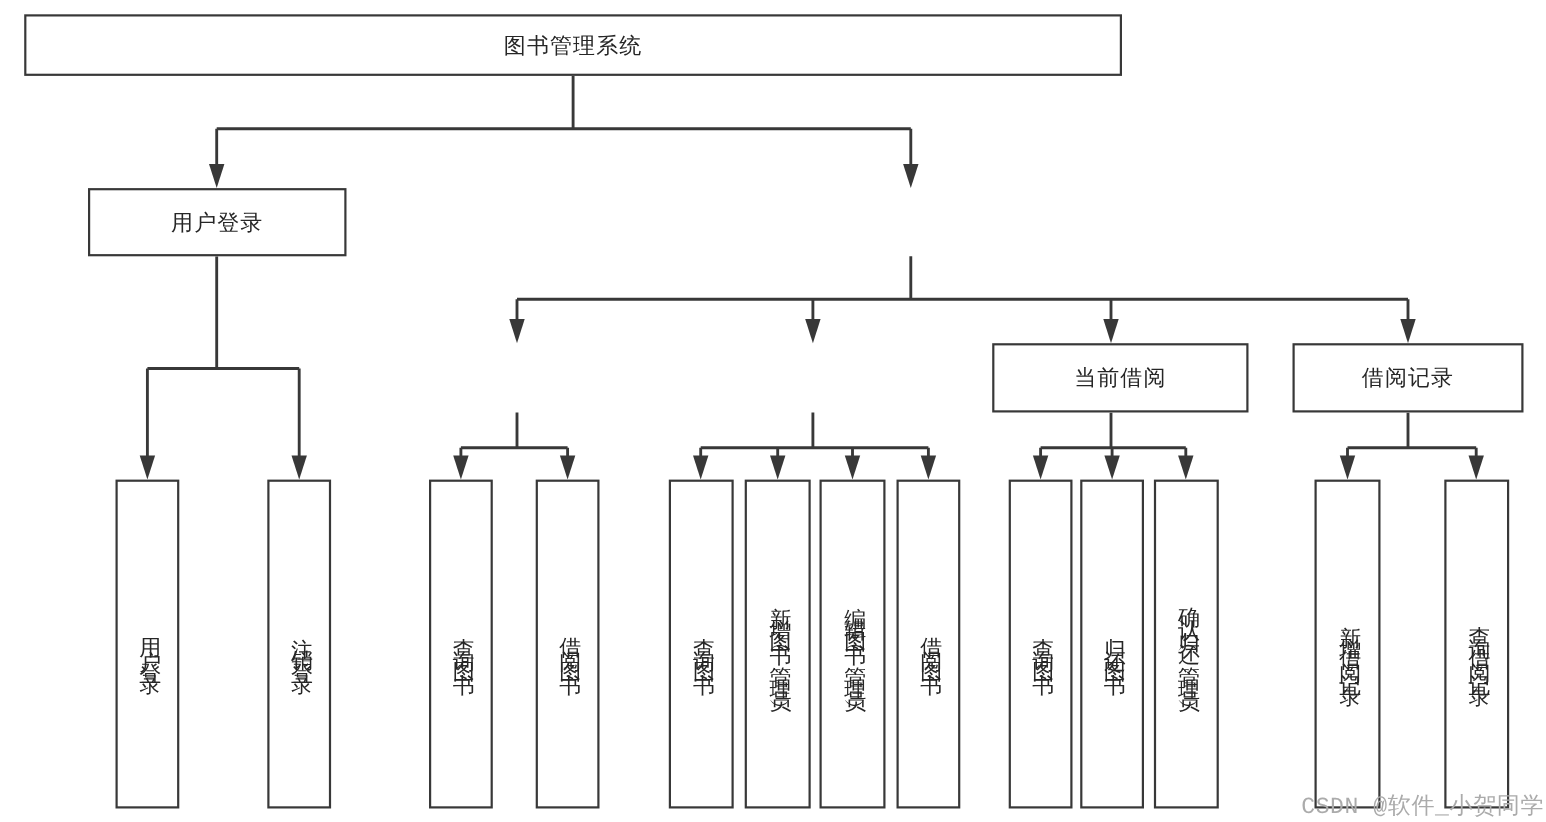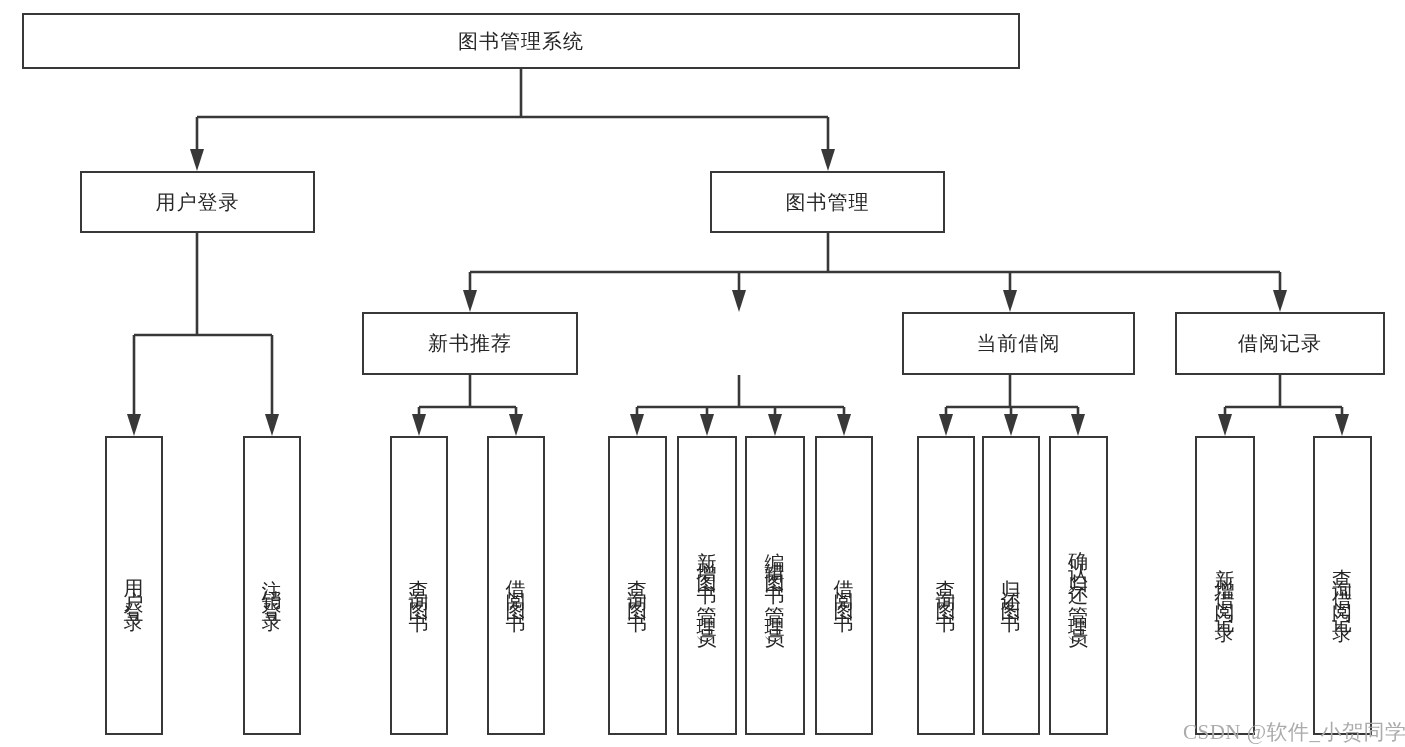--- a/index.html
+++ b/index.html
@@ -1,20 +1,20 @@
 <!DOCTYPE html>
 <html><head>
 <meta charset="utf-8">
 <style>
   html,body{margin:0;padding:0;background:#ffffff;}
   #canvas{
     position:relative;
     width:1405px;height:747px;
     background:#ffffff;
-    font-family:Liberation Serif, serif;
+    font-family:Liberation Mono, monospace;
     overflow:hidden;
     color:var(--text,#262626);
   }
   #wires{position:absolute;left:0;top:0;width:1405px;height:747px;}
   #wires .ln{stroke:var(--line,#383838);stroke-width:2.6;fill:none;}
   #wires .ar{fill:var(--line,#383838);stroke:none;}
   .hnode{
     position:absolute;
     border:2.5px solid var(--line,#333333);
     background:#ffffff;
@@ -84,23 +84,21 @@
     <polygon class="ar" points="1071,414 1085,414 1078,436"></polygon>
 
     <path class="ln" d="M1280 375 V407 M1225 407 H1342 M1225 407 V415 M1342 407 V415"></path>
     <polygon class="ar" points="1218,414 1232,414 1225,436"></polygon>
     <polygon class="ar" points="1335,414 1349,414 1342,436"></polygon>
   </svg>
 
   <div class="hnode" style="left:22px;top:13px;width:998px;height:56px;">图书管理系统</div>
 
   <div class="hnode" style="left:80px;top:171px;width:235px;height:62px;">用户登录</div>
-  <div class="hnode" style="left:710px;top:171px;width:235px;height:62px;">图书管理</div>
 
-  <div class="hnode" style="left:362px;top:312px;width:216px;height:63px;">新书推荐</div>
   <div class="hnode" style="left:902px;top:312px;width:233px;height:63px;">当前借阅</div>
   <div class="hnode" style="left:1175px;top:312px;width:210px;height:63px;text-align:right;">借阅记录</div>
 
   <div class="vnode" style="left:105px;width:58px;">
     <span class="vtext">用户登录</span>
   </div>
   <div class="vnode" style="left:243px;width:58px;">
     <span class="vtext">注销登录</span>
   </div>
 

